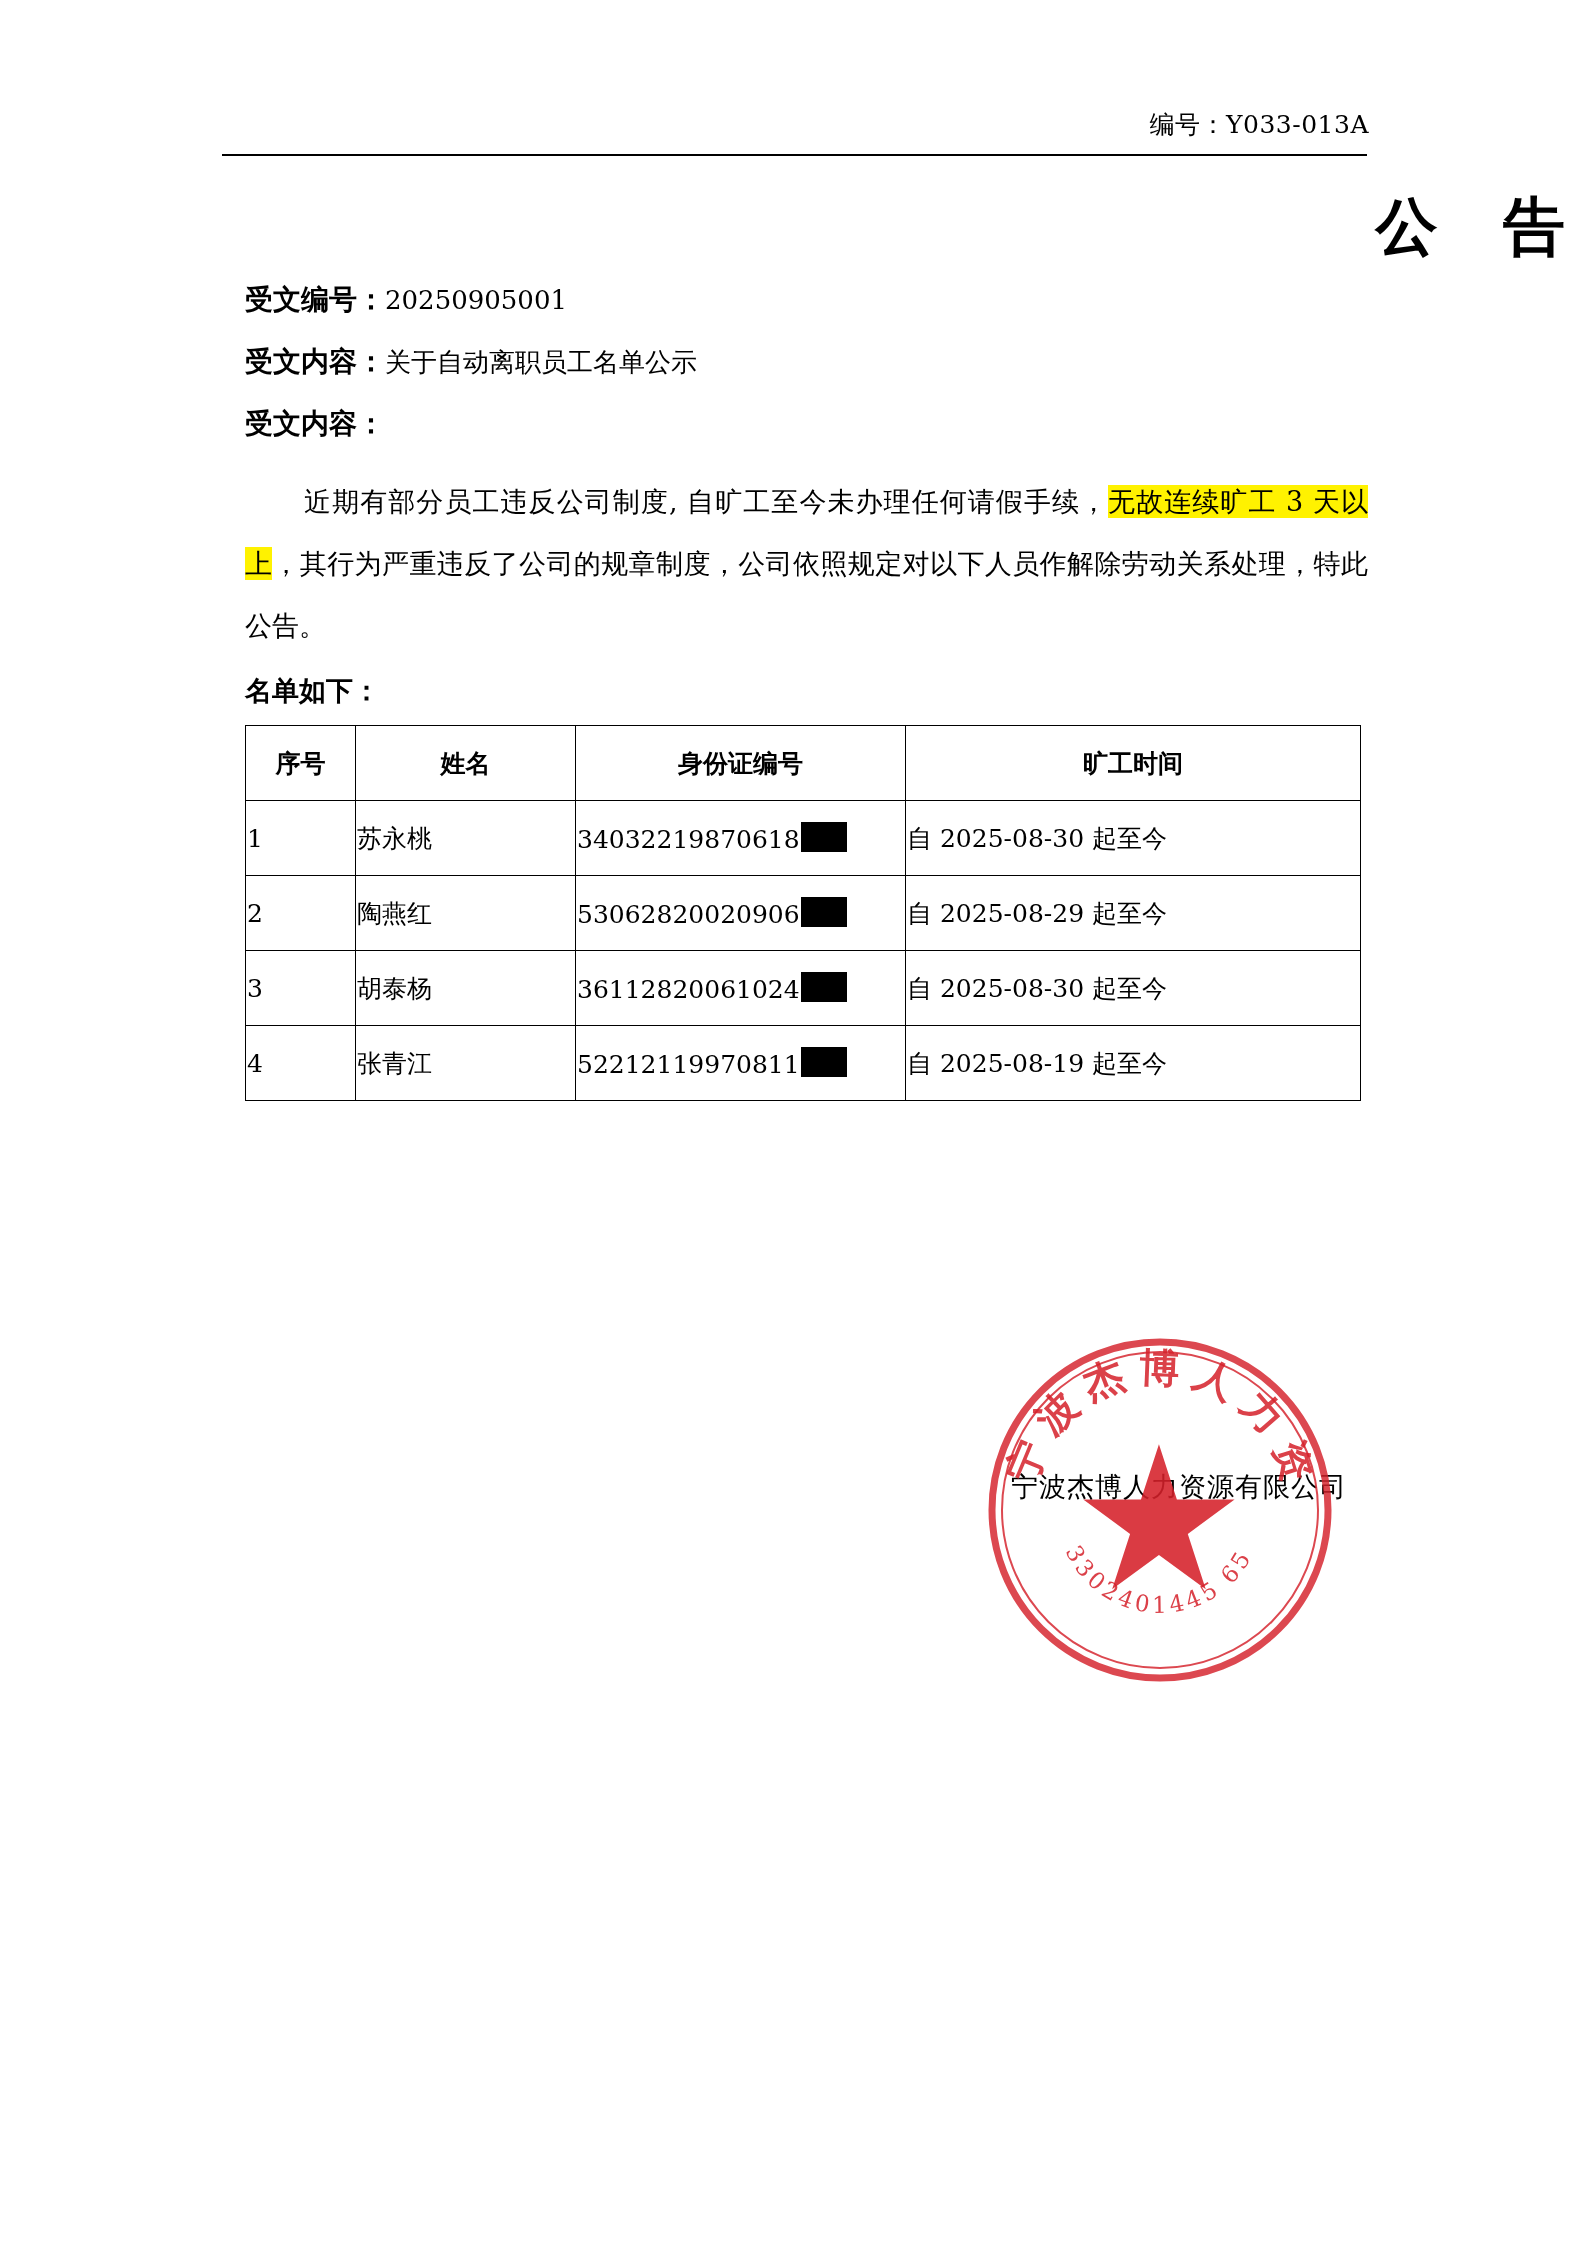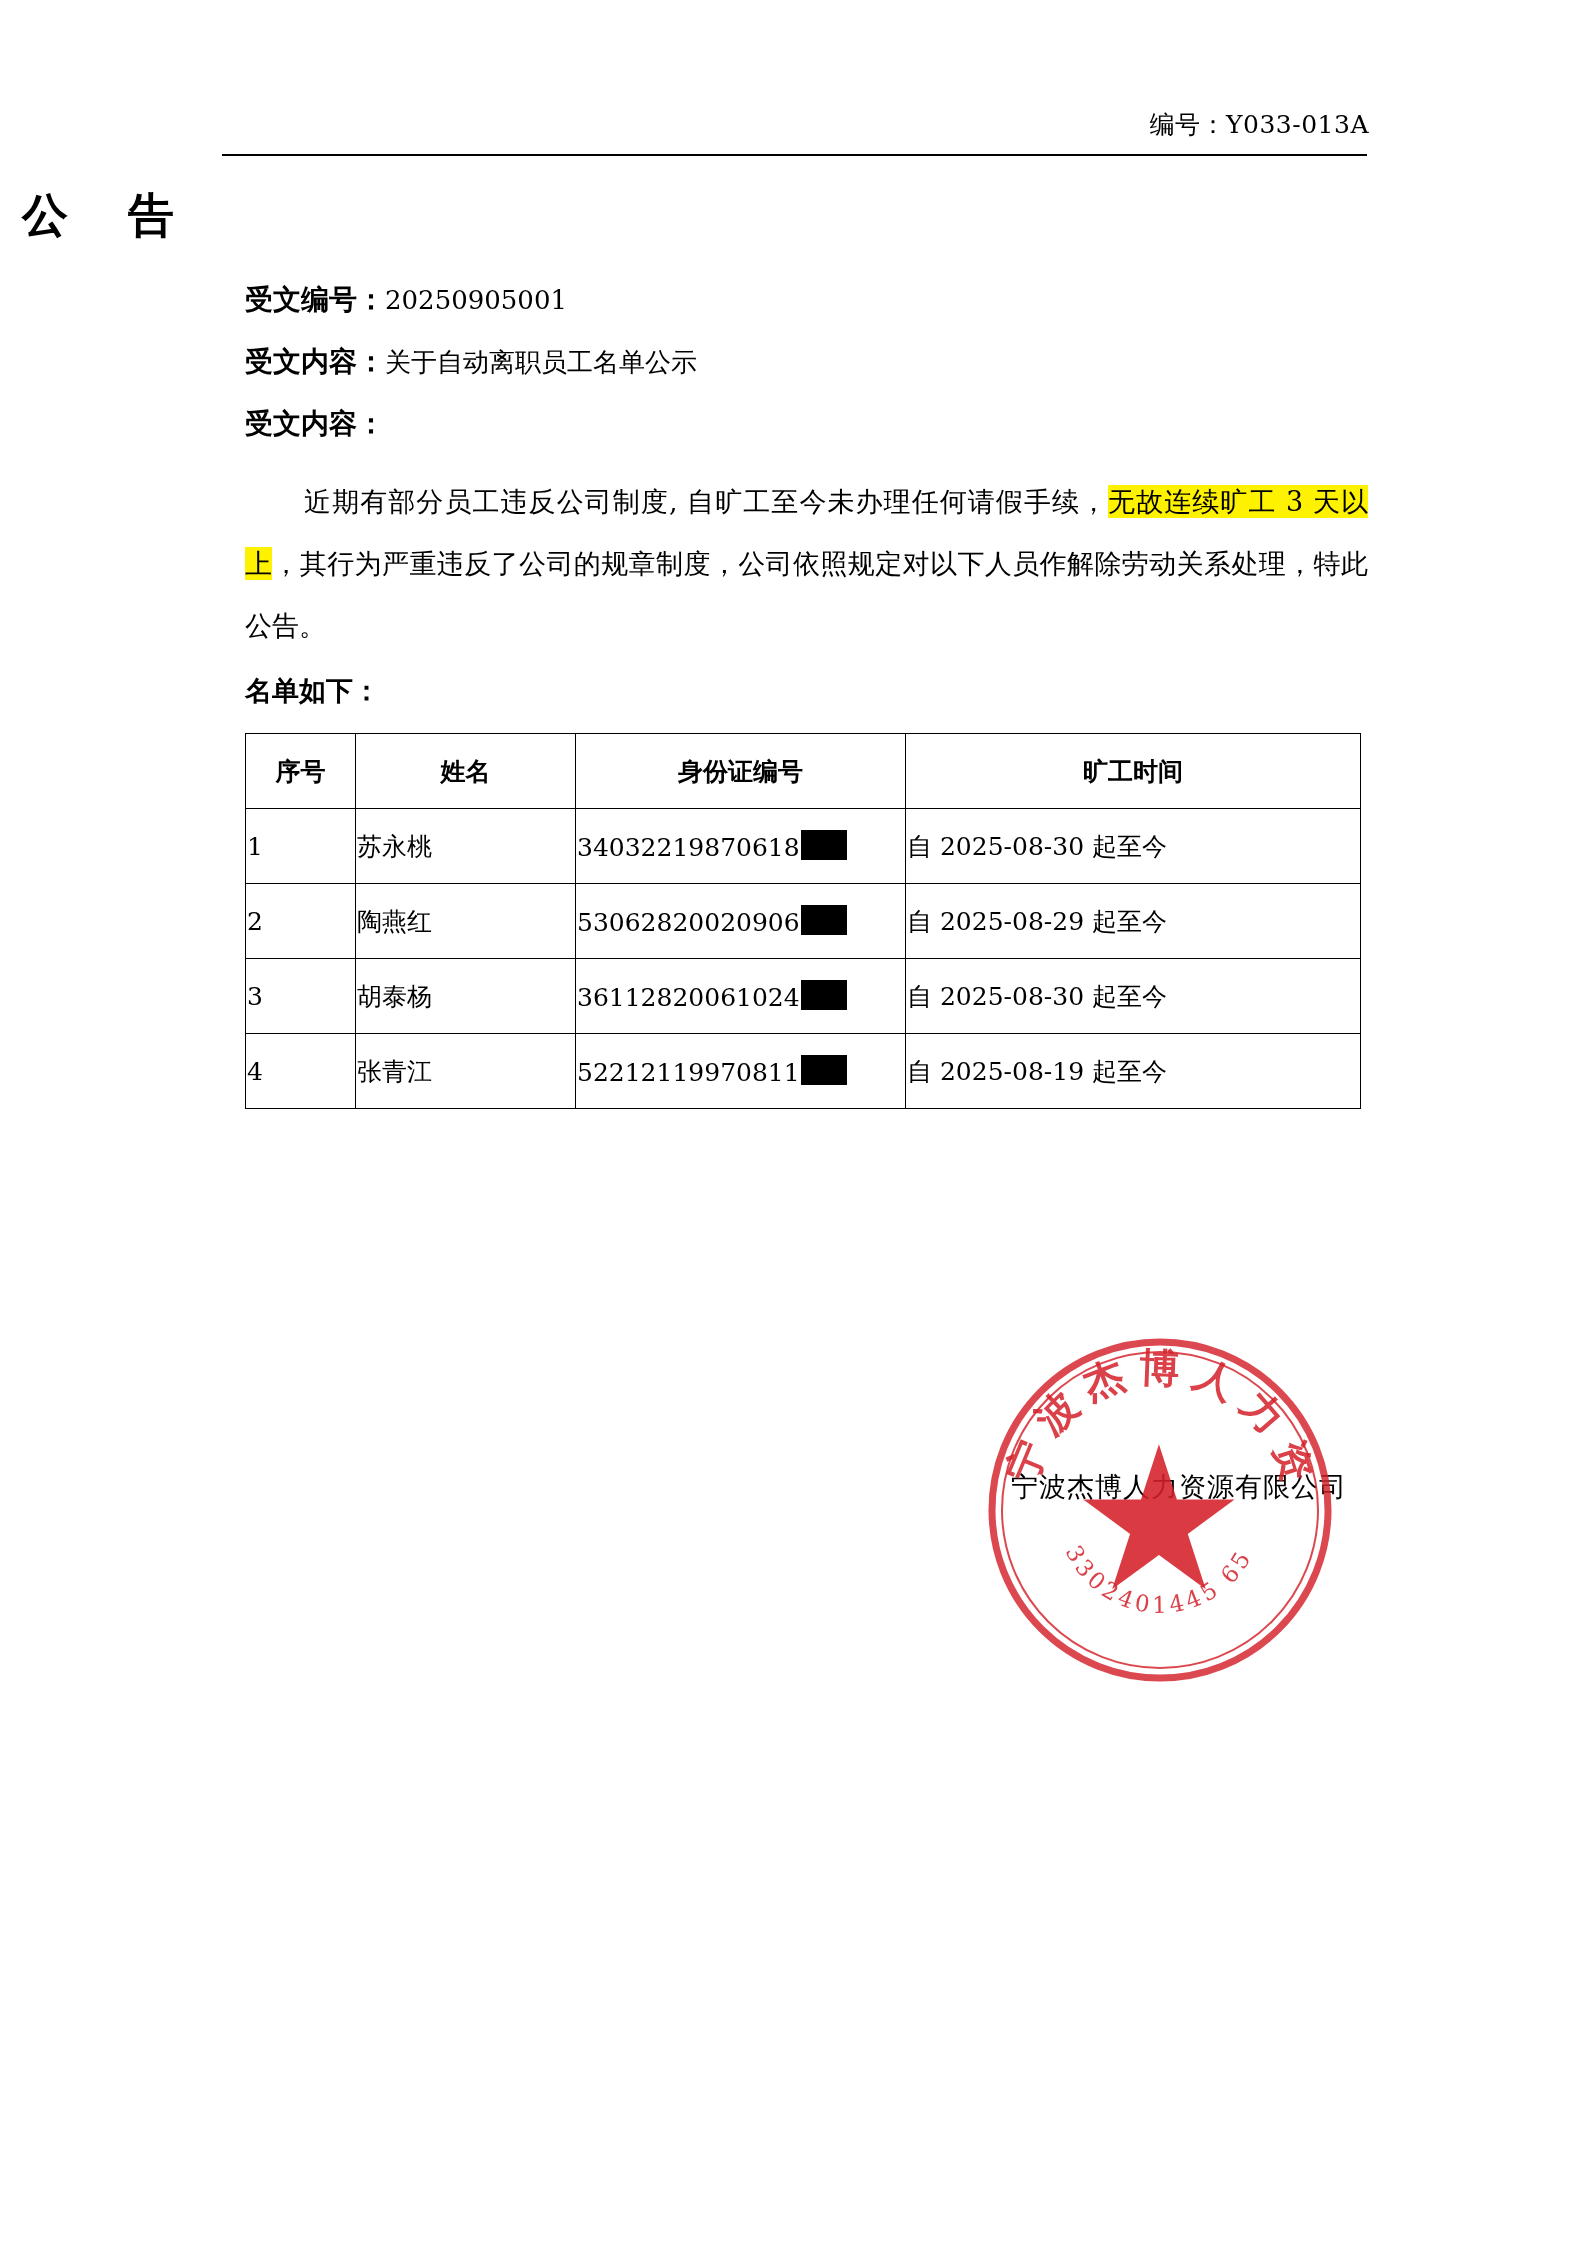--- a/index.html
+++ b/index.html
@@ -36,22 +36,22 @@
     left: 222px;
     width: 1145px;
     height: 2px;
     background: #000000;
   }
   .title {
     position: absolute;
     top: 185px;
     left: 0;
     width: 1587px;
-    text-align: left;
-    font-size: 46px;
+    text-align: right;
+    font-size: 62px;
     font-weight: bold;
     letter-spacing: 22px;
     text-indent: 22px;
   }
   .body-block {
     position: absolute;
     top: 283px;
     left: 245px;
     width: 1123px;
   }
@@ -88,21 +88,21 @@
   }
   .indent { display: inline-block; width: 58px; }
   .hl {
     background: #fff200;
     padding: 1px 0;
   }
   .list-label {
     font-size: 27px;
     font-weight: bold;
     margin-top: 16px;
-    margin-bottom: 24px;
+    margin-bottom: 16px;
   }
   table.roster {
     border-collapse: collapse;
     width: 1115px;
     table-layout: fixed;
     margin-top: 4px;
   }
   table.roster th, table.roster td {
     border: 1.5px solid #000;
     font-size: 25px;

